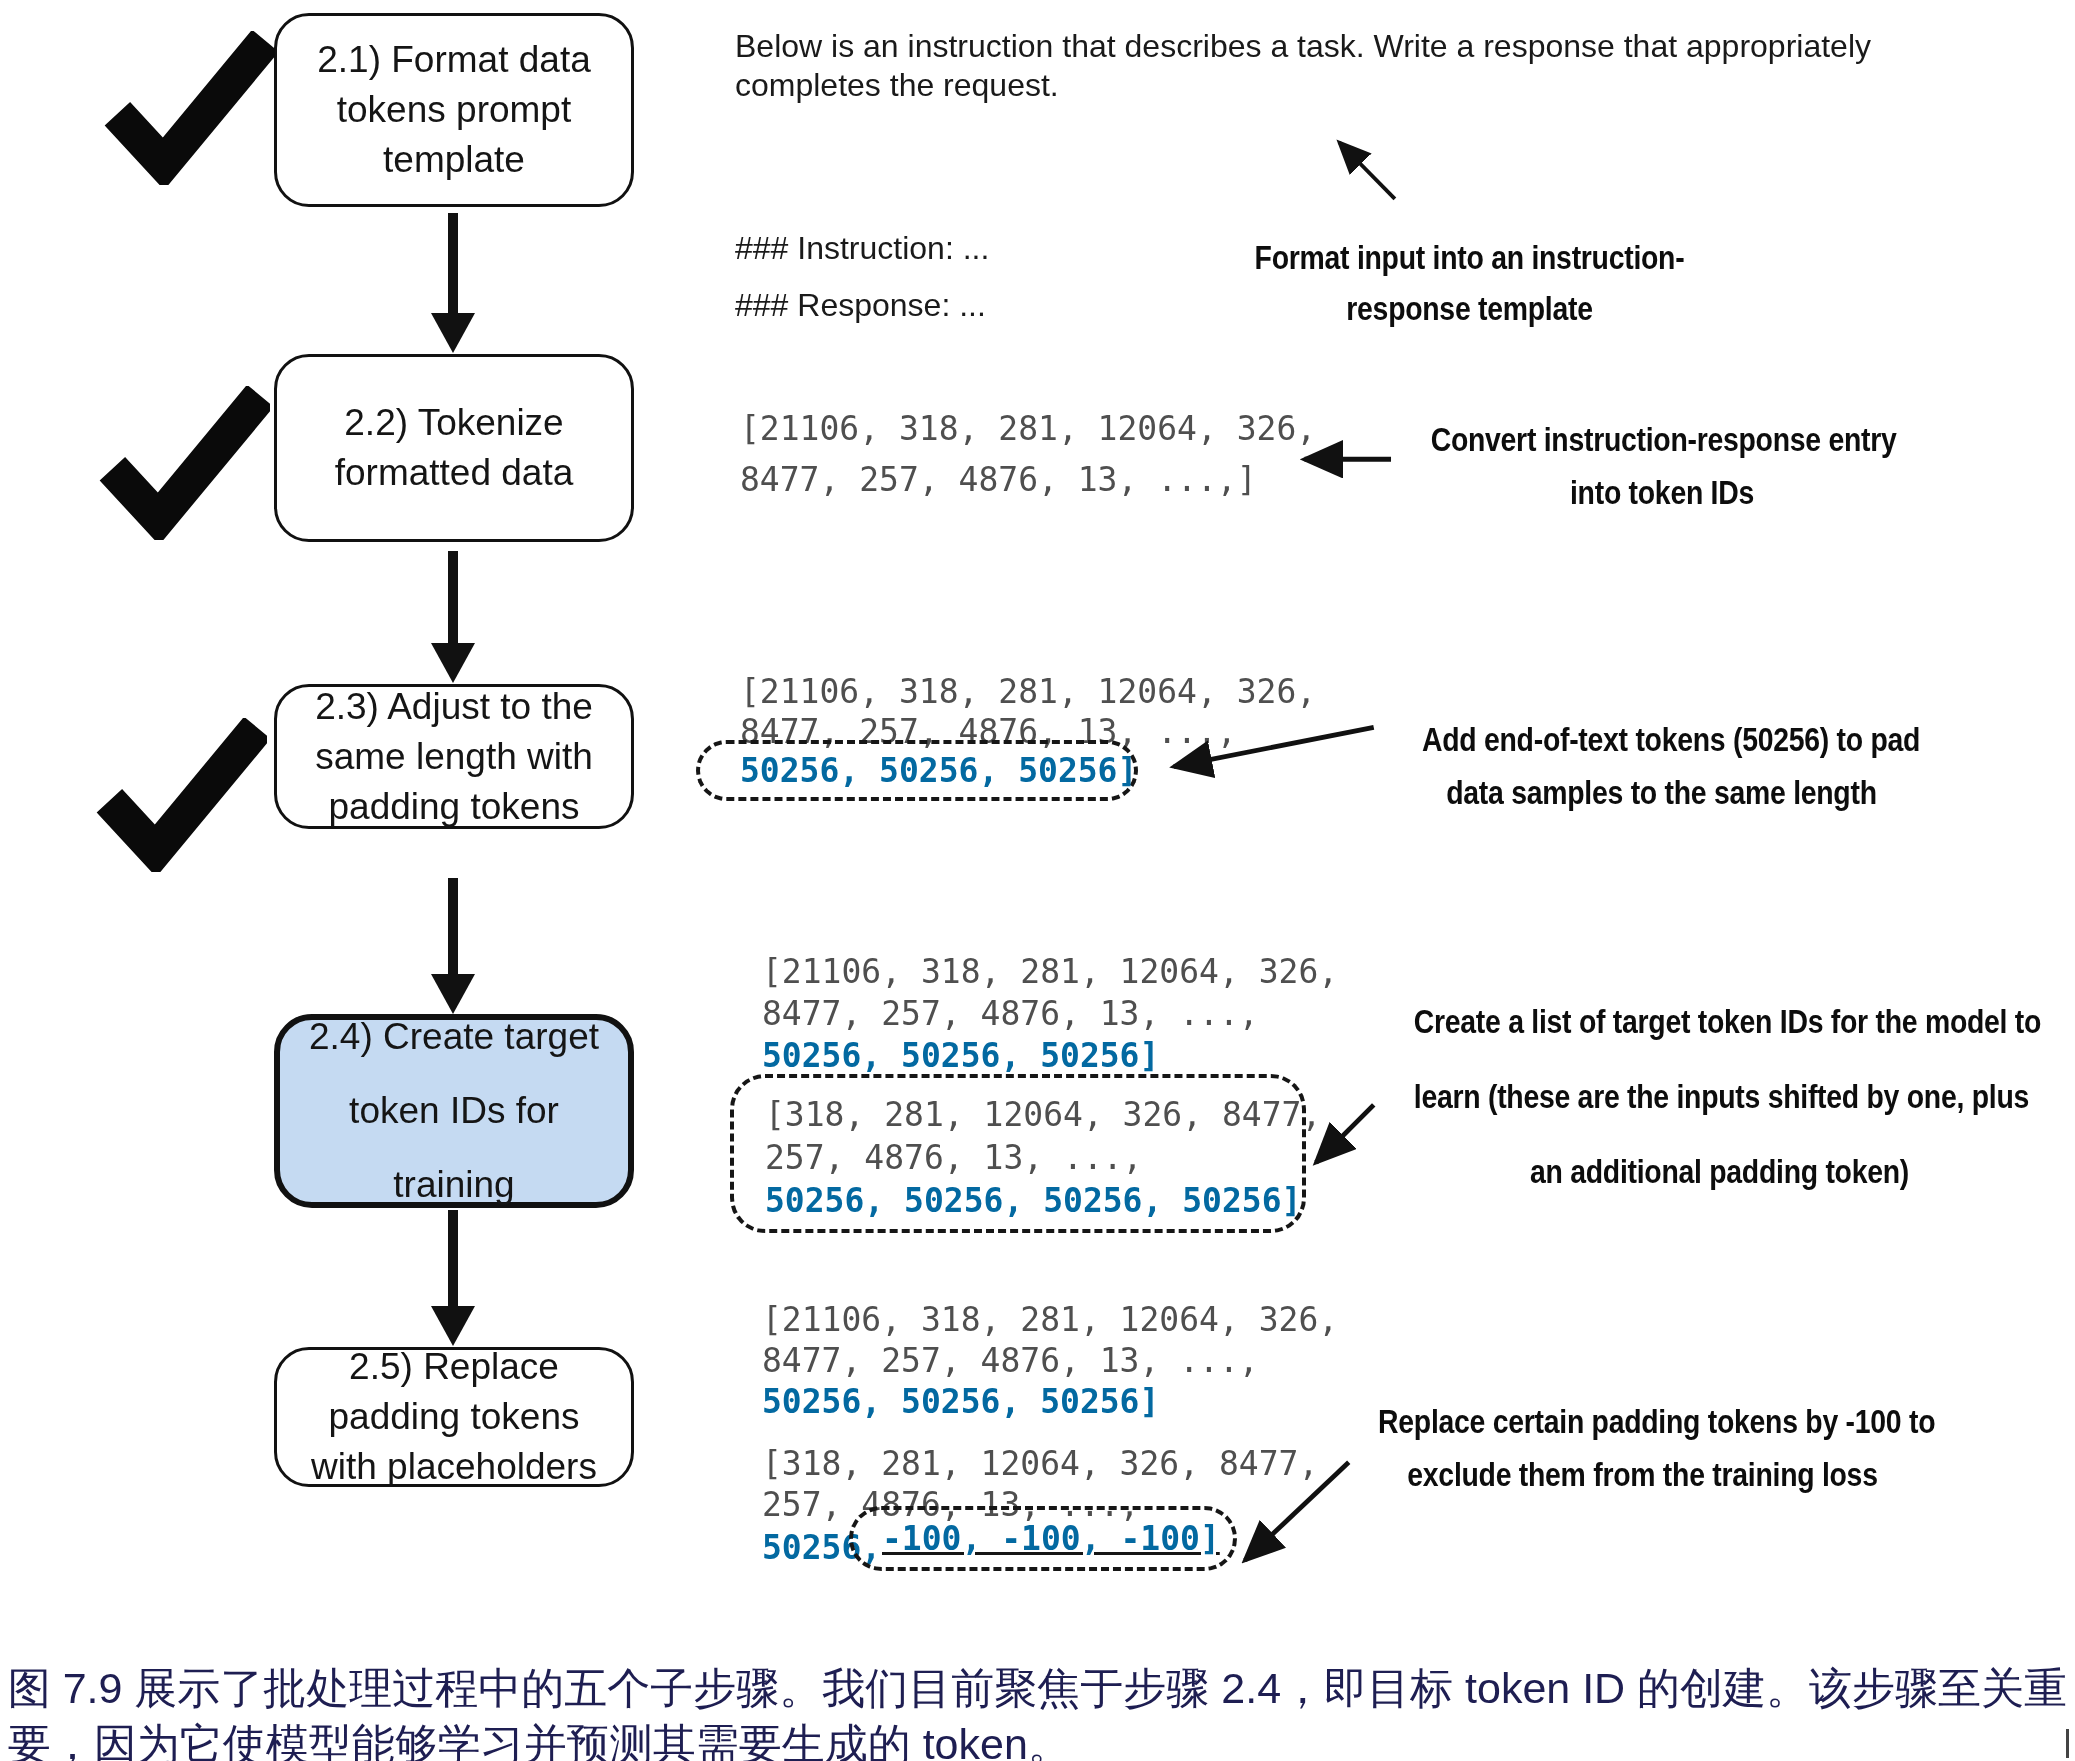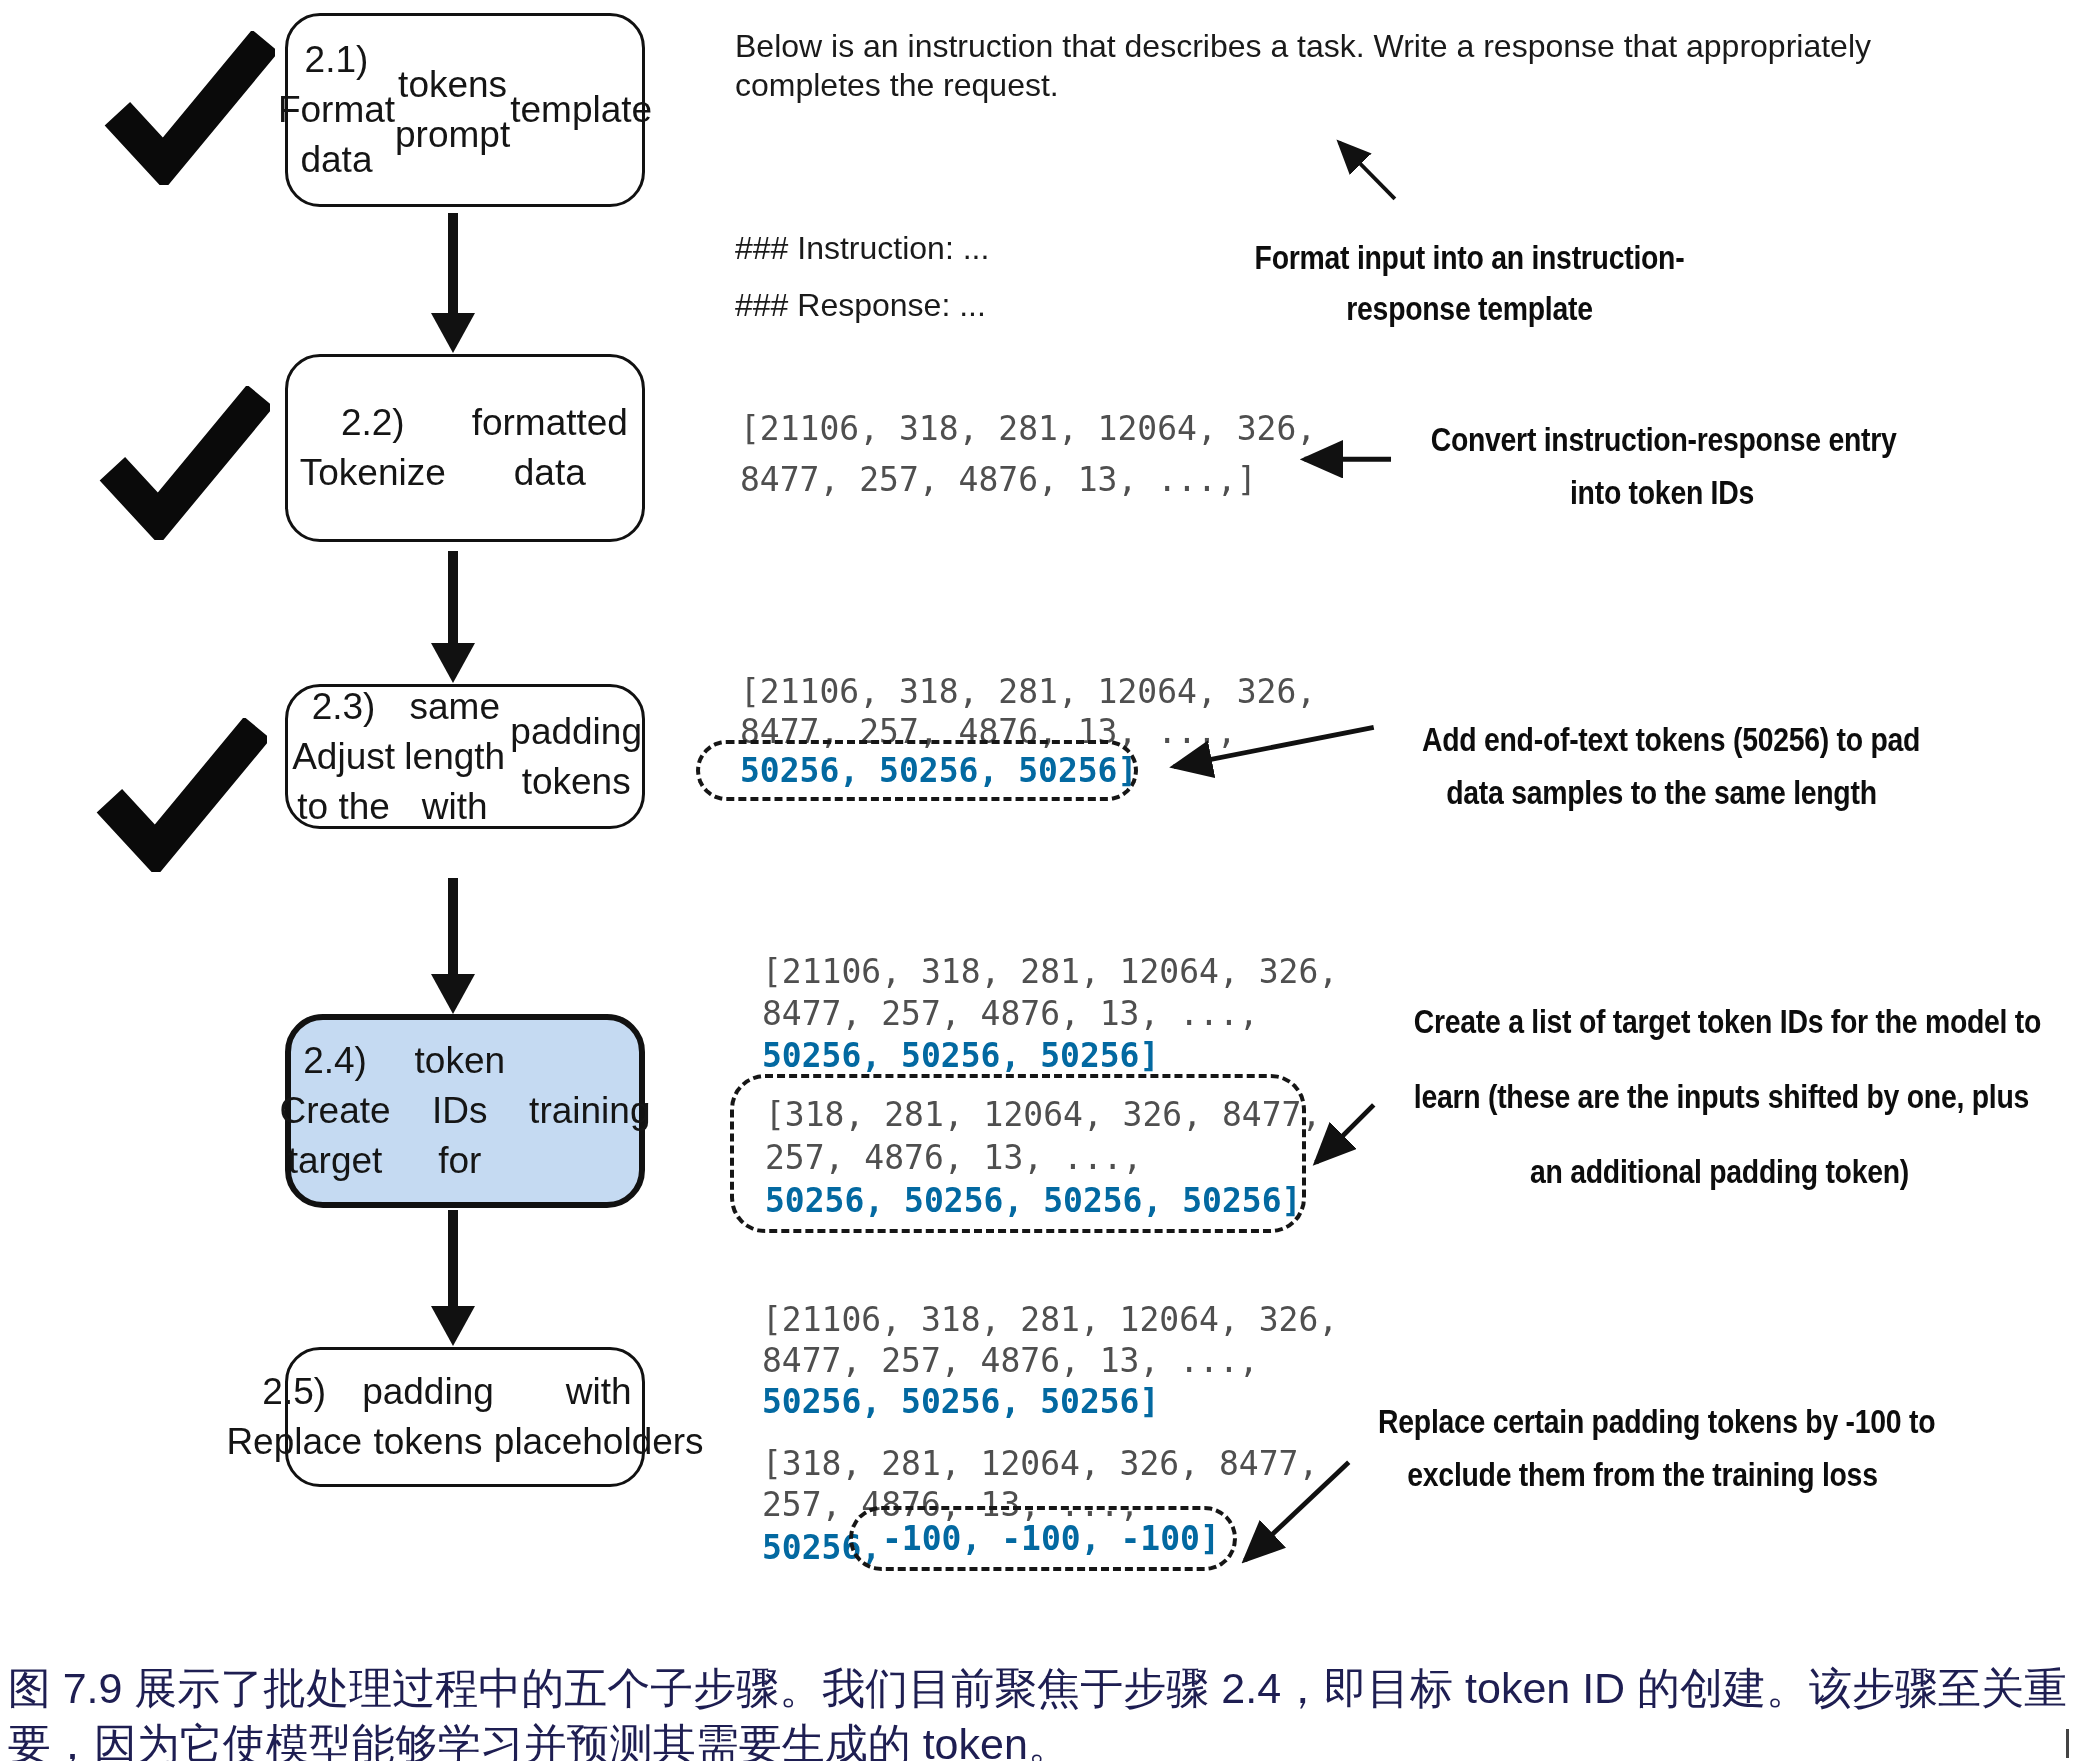--- a/index.html
+++ b/index.html
@@ -1,22 +1,22 @@
 <!DOCTYPE html>
 <html><head>
 <meta charset="utf-8">
 <style>
   html,body{margin:0;padding:0;background:#ffffff;}
   #canvas{position:relative;width:2075px;height:1762px;background:#ffffff;overflow:hidden;
           font-family:"Liberation Sans",sans-serif;color:#151515;}
 
   
-  .fbox{position:absolute;left:285px;width:360px;box-sizing:border-box;
+  .fbox{position:absolute;left:274px;width:360px;box-sizing:border-box;
         border:3.8px solid #111;border-radius:35px;background:#fff;
-        display:flex;justify-content:center;align-items:center;
+        display:flex;flex-direction:column;justify-content:center;align-items:center;
         font-size:37px;line-height:50px;text-align:center;color:#151515;}
   .fbox.hl{background:#c5daf2;border-width:6.7px;border-radius:38px;gap:24px;}
 
   
   .check{position:absolute;width:173px;height:154px;}
 
   
   .varrow{position:absolute;left:431px;width:44px;display:flex;flex-direction:column;align-items:center;}
   .varrow .shaft{width:9.6px;background:#111;}
   .varrow .head{width:0;height:0;border-left:22px solid transparent;border-right:22px solid transparent;border-top:40px solid #111;}
@@ -154,21 +154,21 @@
   <div class="mono" style="left:762px;top:1299px;line-height:41px;">
     <div>[21106, 318, 281, 12064, 326,</div>
     <div>8477, 257, 4876, 13, ...,</div>
     <div class="b">50256, 50256, 50256]</div>
   </div>
   <div class="mono" style="left:762px;top:1443px;line-height:41px;">
     <div>[318, 281, 12064, 326, 8477,</div>
     <div>257, 4876, 13, ...,</div>
   </div>
   <div class="mono monob" style="left:762px;top:1528px;">50256,</div>
-  <div class="dash" style="left:849px;top:1506px;width:388px;height:65px;border-radius:38px;display:flex;align-items:center;padding-left:29px;">
+  <div class="dash" style="left:849px;top:1506px;width:388px;height:65px;border-radius:38px;display:flex;align-items:center;padding-left:29px;text-decoration:underline;">
     <span class="mono monob" style="position:static;">-100, -100, -100]</span>
   </div>
   <div class="ann" style="left:1335px;top:1395px;width:615px;line-height:53px;">
     <div>Replace certain padding tokens by -100 to</div>
     <div>exclude them from the training loss</div>
   </div>
 
   <svg class="overlay" width="2075" height="1762" viewBox="0 0 2160 1834">
     <defs>
       <marker id="ah" markerWidth="9" markerHeight="8" refX="8" refY="4" orient="auto">

